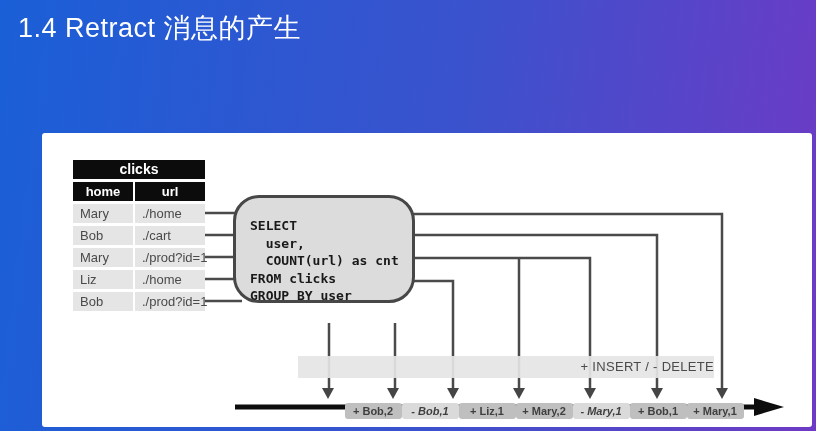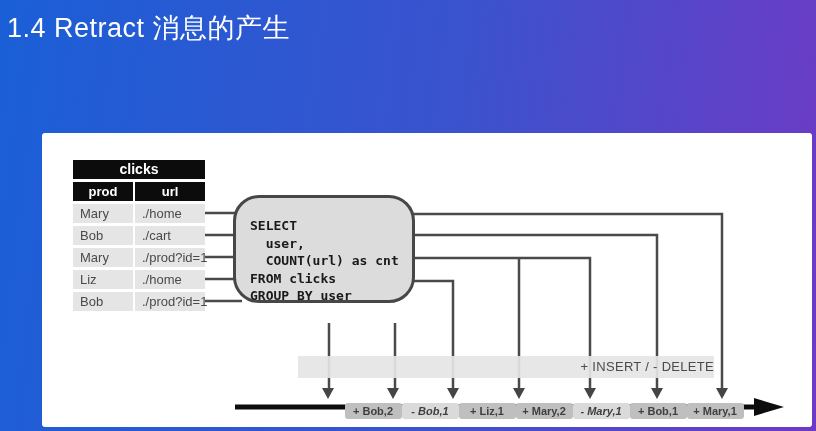--- a/index.html
+++ b/index.html
@@ -3,21 +3,21 @@
 <meta charset="utf-8">
 <style>
   html,body{margin:0;padding:0;}
   body{
     width:816px;height:431px;overflow:hidden;
     font-family:"Liberation Sans",sans-serif;
     background:linear-gradient(97deg,#1a5fd7 0%,#3b52cd 55%,#6e3ac5 100%);
     position:relative;
   }
   .slide-title{
-    position:absolute;left:7px;top:10px;margin:0;
+    position:absolute;left:18px;top:10px;margin:0;
     color:#ffffff;font-size:27px;font-weight:500;letter-spacing:.5px;
   }
   .panel{
     position:absolute;left:42px;top:133px;width:770px;height:294px;
     background:#ffffff;border-radius:3px;
   }
   .wires{position:absolute;left:0;top:0;z-index:1;}
 
   
   .clicks-table{
@@ -107,21 +107,21 @@
         <polygon points="674,255 686,255 680,266"></polygon>
       </g>
       <g>
         <line x1="193" y1="274" x2="714" y2="274" stroke="#0d0d0d" stroke-width="5"></line>
         <polygon points="712,265 712,283 742,274" fill="#0d0d0d"></polygon>
       </g>
     </svg>
 
     <div class="clicks-table">
       <div class="t-title">clicks</div>
-      <div class="t-head">prod</div>
+      <div class="t-head">home</div>
       <div class="t-head">url</div>
 
     <div class="t-cell">Mary</div>
         <div class="t-cell">./home</div>
         <div class="t-cell">Bob</div>
         <div class="t-cell">./cart</div>
         <div class="t-cell">Mary</div>
         <div class="t-cell">./prod?id=1</div>
         <div class="t-cell">Liz</div>
         <div class="t-cell">./home</div>

